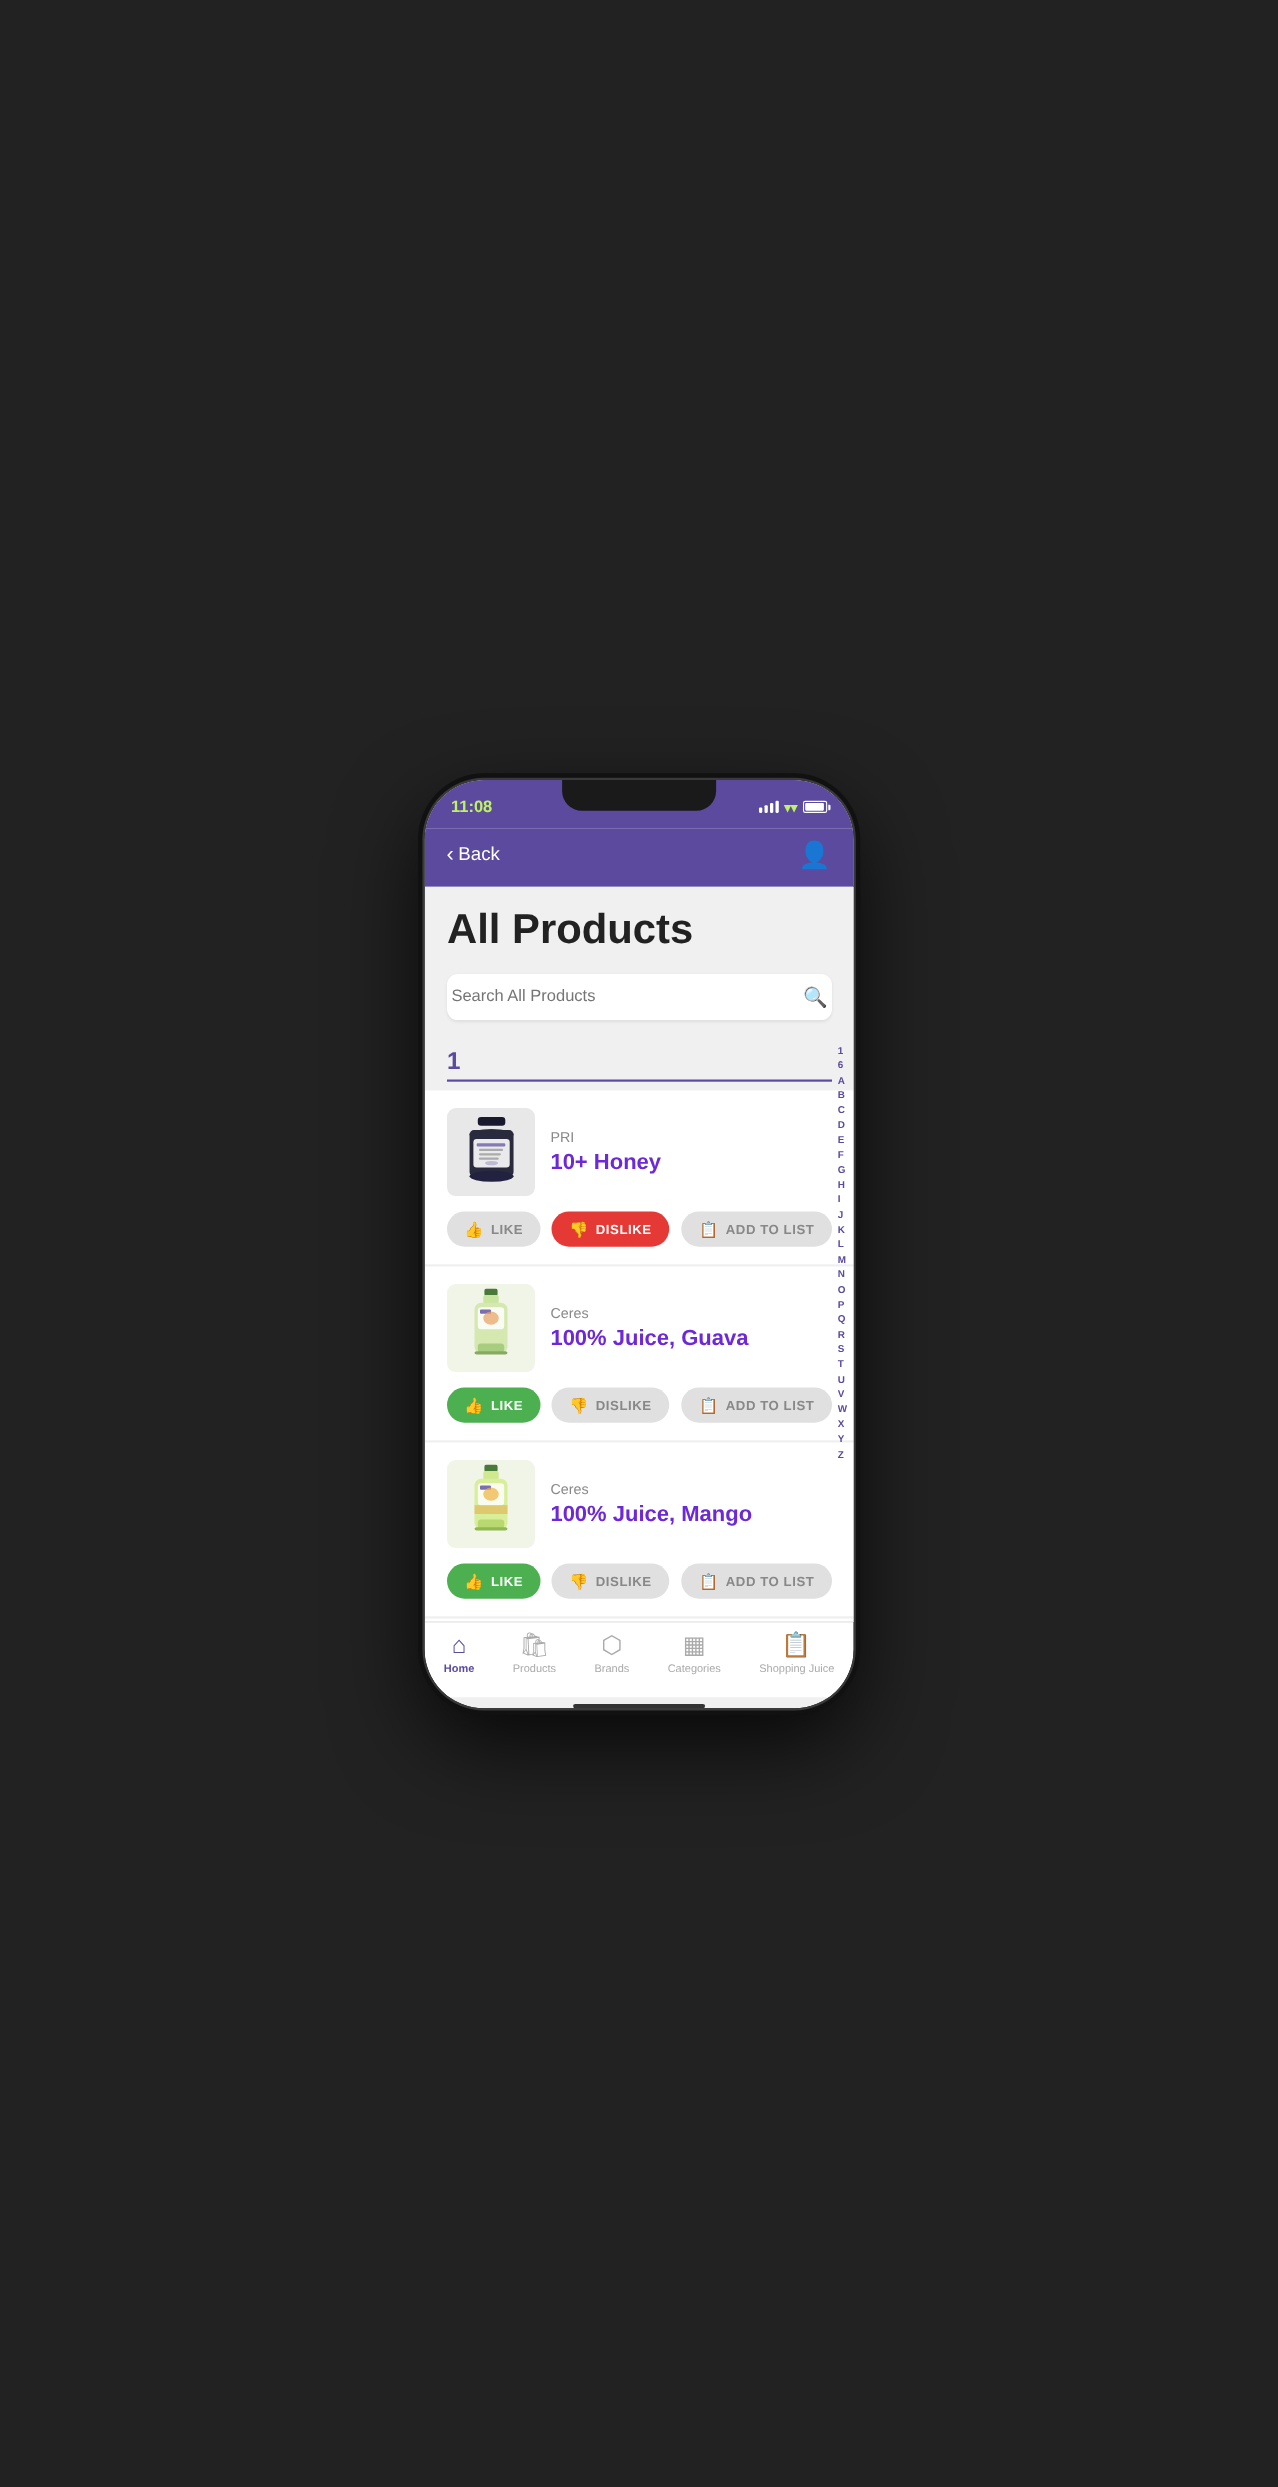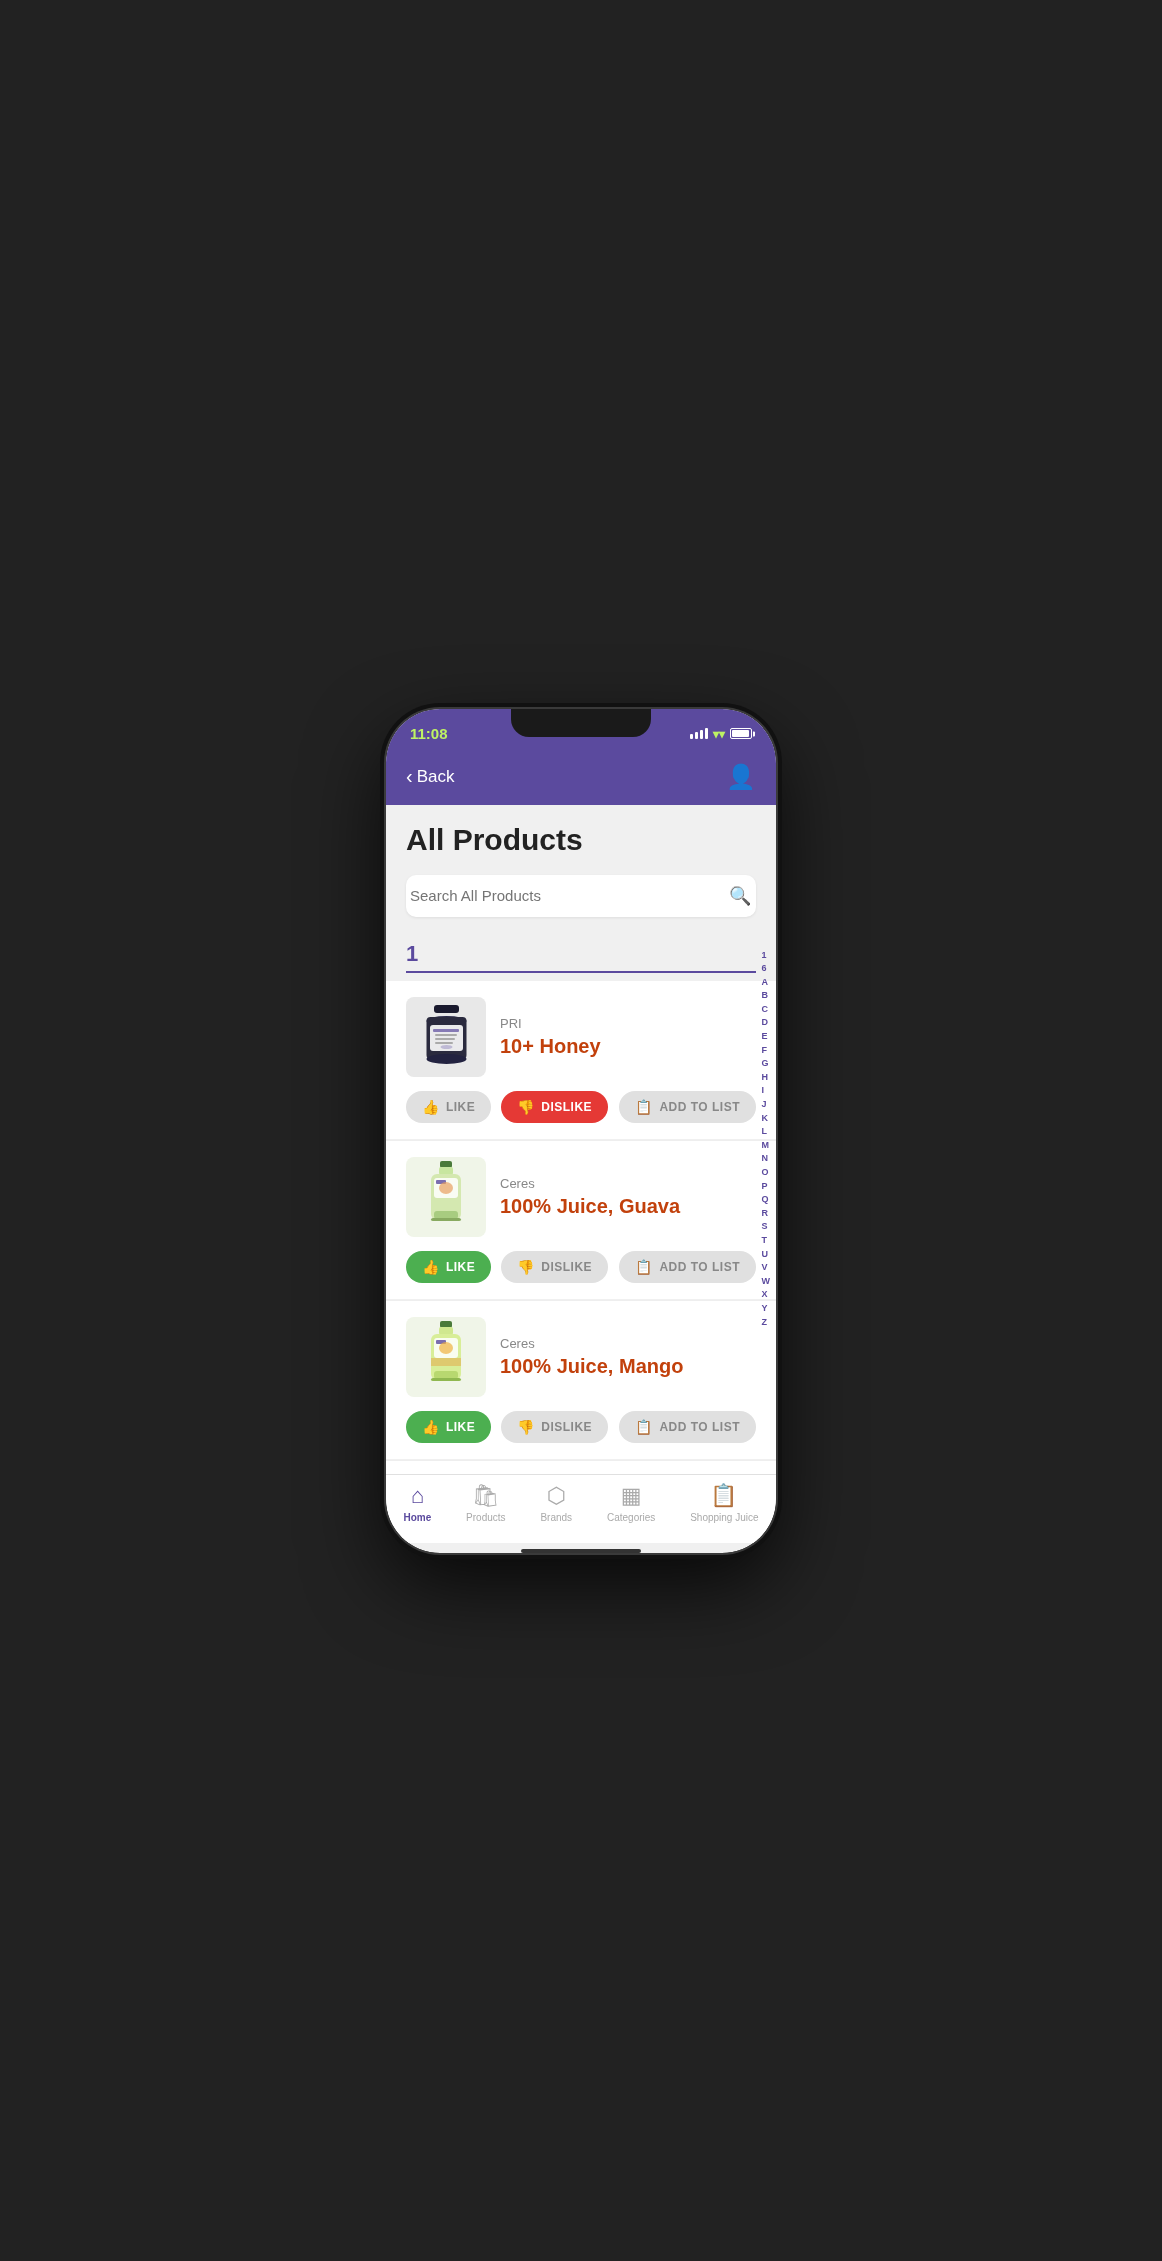--- a/index.html
+++ b/index.html
@@ -107,21 +107,21 @@
     .main-content {
       flex: 1;
       overflow-y: auto;
       background: #f0f0f0;
     }
     .page-title-section {
       padding: 18px 20px 10px;
       background: #f0f0f0;
     }
     .page-title {
-      font-size: 30px;
+      font-size: 38px;
       font-weight: 700;
       color: #222;
     }
     .search-bar {
       margin: 8px 20px 16px;
       background: white;
       border-radius: 10px;
       display: flex;
       align-items: center;
       padding: 10px 4px;
@@ -186,21 +186,21 @@
     }
     .product-info { flex: 1; }
     .product-brand {
       font-size: 13px;
       color: #888;
       margin-bottom: 3px;
     }
     .product-name {
       font-size: 20px;
       font-weight: 600;
-      color: #c2410c;
+      color: #6d28d9;
       line-height: 1.2;
     }
     
     .product-actions {
       display: flex;
       gap: 10px;
       align-items: center;
     }
     .btn {
       display: flex;

